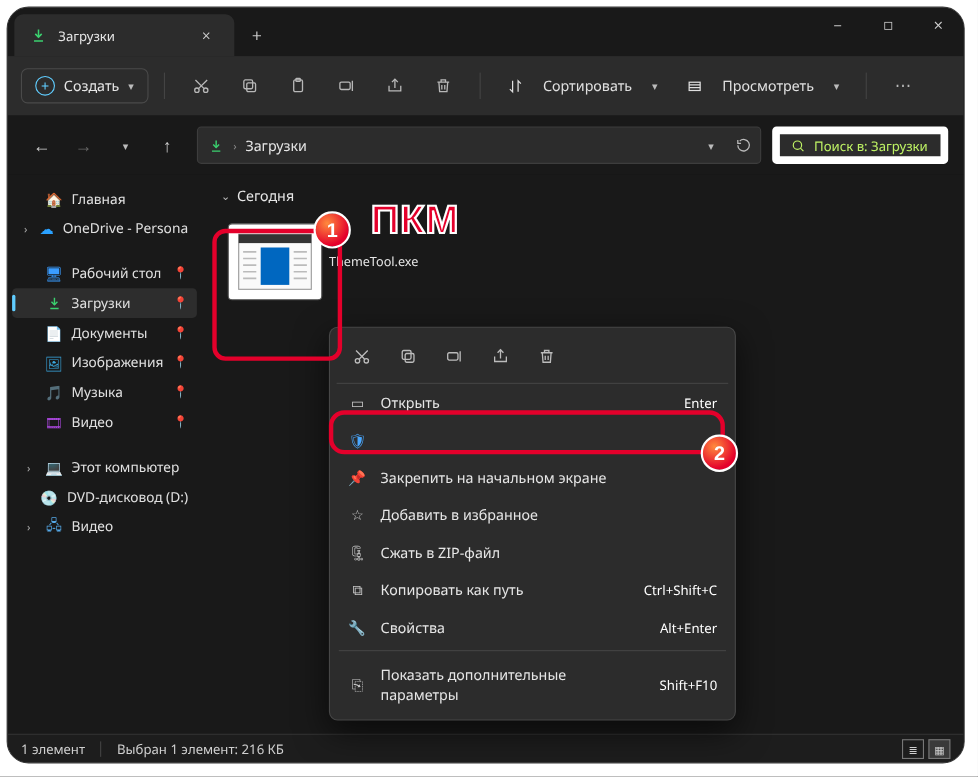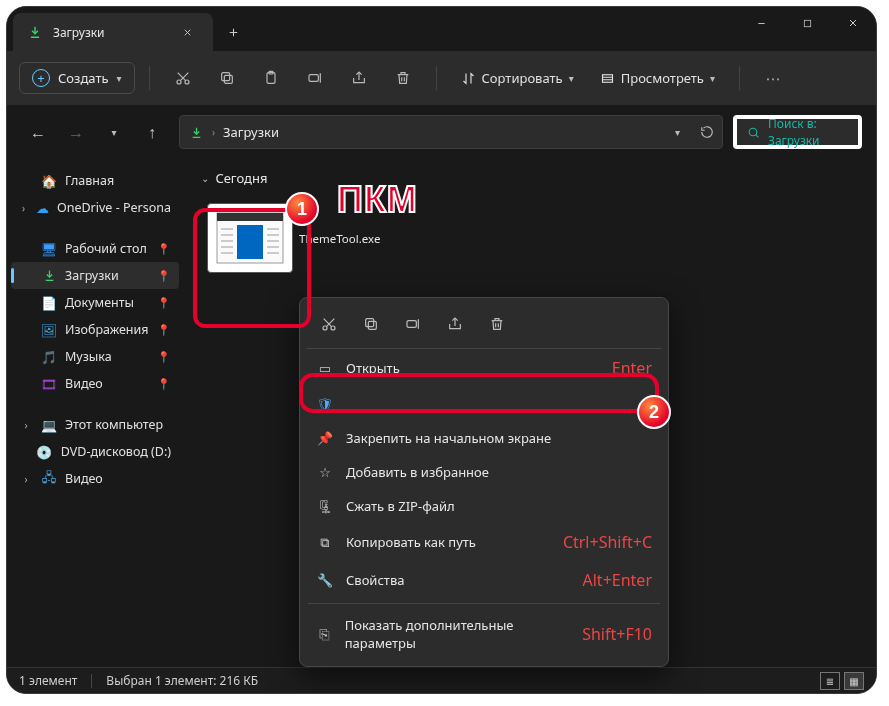--- a/index.html
+++ b/index.html
@@ -14,32 +14,32 @@
   .add-tab { display: flex; align-items: center; justify-content: center; width: 40px; height: 38px; margin-top: 6px; color: #ccc; }
   .win-controls { margin-left: auto; display: flex; }
   .win-btn { width: 46px; height: 32px; display: flex; align-items: center; justify-content: center; color: #ccc; }
 
   
   .toolbar { height: 54px; background: #2c2c2c; display: flex; align-items: center; padding: 0 12px; gap: 6px; }
   .btn-new { display: flex; align-items: center; gap: 8px; background: #2c2c2c; border: 1px solid #4a4a4a; border-radius: 6px; padding: 6px 12px; font-size: 13px; color: #e6e6e6; }
   .btn-new .plus-circle { width: 18px; height: 18px; border: 1px solid #60cdff; border-radius: 50%; display: flex; align-items: center; justify-content: center; color: #60cdff; font-size: 13px; line-height: 1; }
   .tool-sep { width: 1px; height: 24px; background: #444; margin: 0 8px; }
   .tool-icon { width: 38px; height: 34px; display: flex; align-items: center; justify-content: center; color: #b8b8b8; border-radius: 4px; font-size: 15px; }
-  .tool-text { display: flex; align-items: center; gap: 6px; padding: 6px 10px; color: #e0e0e0; font-size: 13px; border-radius: 4px; }
+  .tool-text { display: flex; align-items: center; gap: 18px; padding: 6px 10px; color: #e0e0e0; font-size: 13px; border-radius: 4px; }
   .chev { font-size: 10px; color: #bbb; }
 
   
   .navrow { height: 54px; background: #191919; display: flex; align-items: center; padding: 0 14px; gap: 10px; }
   .nav-icons { display: flex; align-items: center; gap: 4px; }
   .nav-btn { width: 34px; height: 34px; display: flex; align-items: center; justify-content: center; color: #ccc; border-radius: 4px; }
   .nav-btn.disabled { color: #666; }
   .address { flex: 1; height: 34px; background: #2c2c2c; border: 1px solid #3d3d3d; border-radius: 4px; display: flex; align-items: center; padding: 0 8px; gap: 8px; font-size: 13px; color: #e6e6e6; }
   .address .sep { color: #888; font-size: 10px; }
   .address .refresh, .address .drop { margin-left: auto; color: #bbb; }
-  .search { width: 129px; height: 34px; background: #2c2c2c; border: 4px solid #ffffff; border-radius: 4px; display: flex; align-items: center; padding: 0 10px; gap: 8px; color: #14b8a6; font-size: 12px; }
+  .search { width: 160px; height: 34px; background: #2c2c2c; border: 7px solid #ffffff; border-radius: 4px; display: flex; align-items: center; padding: 0 10px; gap: 8px; color: #bef264; font-size: 12px; }
 
   
   .body { flex: 1; display: flex; background: #191919; min-height: 0; }
   .sidebar { width: 176px; padding: 8px 4px; overflow: hidden; }
   .side-item { display: flex; align-items: center; gap: 8px; padding: 5px 8px; font-size: 12.5px; color: #e0e0e0; border-radius: 4px; position: relative; white-space: nowrap; }
   .side-item.active { background: #2d2d2d; }
   .side-item.active::before { content:""; position:absolute; left:0; top:6px; bottom:6px; width:3px; background:#60cdff; border-radius:2px; }
   .side-item .pin { margin-left: auto; color: #888; font-size: 11px; }
   .side-chevron { width: 14px; display: inline-flex; justify-content: center; color: #aaa; font-size: 10px; }
   .side-spacer { height: 14px; }
@@ -58,21 +58,21 @@
   .badge-1 { left: 278px; top: 185px; }
   .badge-2 { left: 630px; top: 388px; }
   .pkm-label { position: absolute; left: 330px; top: 172px; font-family: Arial, sans-serif; font-weight: 900; font-size: 36px; color: #e4002b; -webkit-text-stroke: 2px #fff; letter-spacing: 1px; }
 
   
   .ctxmenu { position: absolute; left: 292px; top: 290px; width: 370px; background: #2c2c2c; border: 1px solid #474747; border-radius: 8px; padding: 6px; box-shadow: 0 10px 30px rgba(0,0,0,.6); }
   .ctx-iconrow { display: flex; gap: 4px; padding: 4px 4px 8px; border-bottom: 1px solid #444; }
   .ctx-iconbtn { width: 38px; height: 32px; display:flex; align-items:center; justify-content:center; color:#bcbcbc; border-radius:4px; }
   .ctx-item { display:flex; align-items:center; gap:12px; padding: 8px 10px; font-size: 13px; color:#e6e6e6; border-radius:6px; }
   .ctx-item .ico { width:18px; display:inline-flex; justify-content:center; color:#c8c8c8; }
-  .ctx-item .short { margin-left:auto; color:#ef4444; font-size:16px; }
+  .ctx-item .short { margin-left:auto; color:#ffffff; font-size:12px; }
   .ctx-sep { height:1px; background:#444; margin:4px 2px; }
 
   
   .status { height: 26px; background: #1d1d1d; border-top: 1px solid #333; display:flex; align-items:center; padding: 0 12px; gap: 14px; font-size: 12px; color:#cfcfcf; }
   .status .split { width:1px; height:14px; background:#444; }
   .status .views { margin-left:auto; display:flex; gap:4px; }
   .view-btn { width:20px; height:18px; border:1px solid #777; display:flex; align-items:center; justify-content:center; font-size:10px; color:#cfcfcf; }
 
   svg { display: block; }
 </style>

